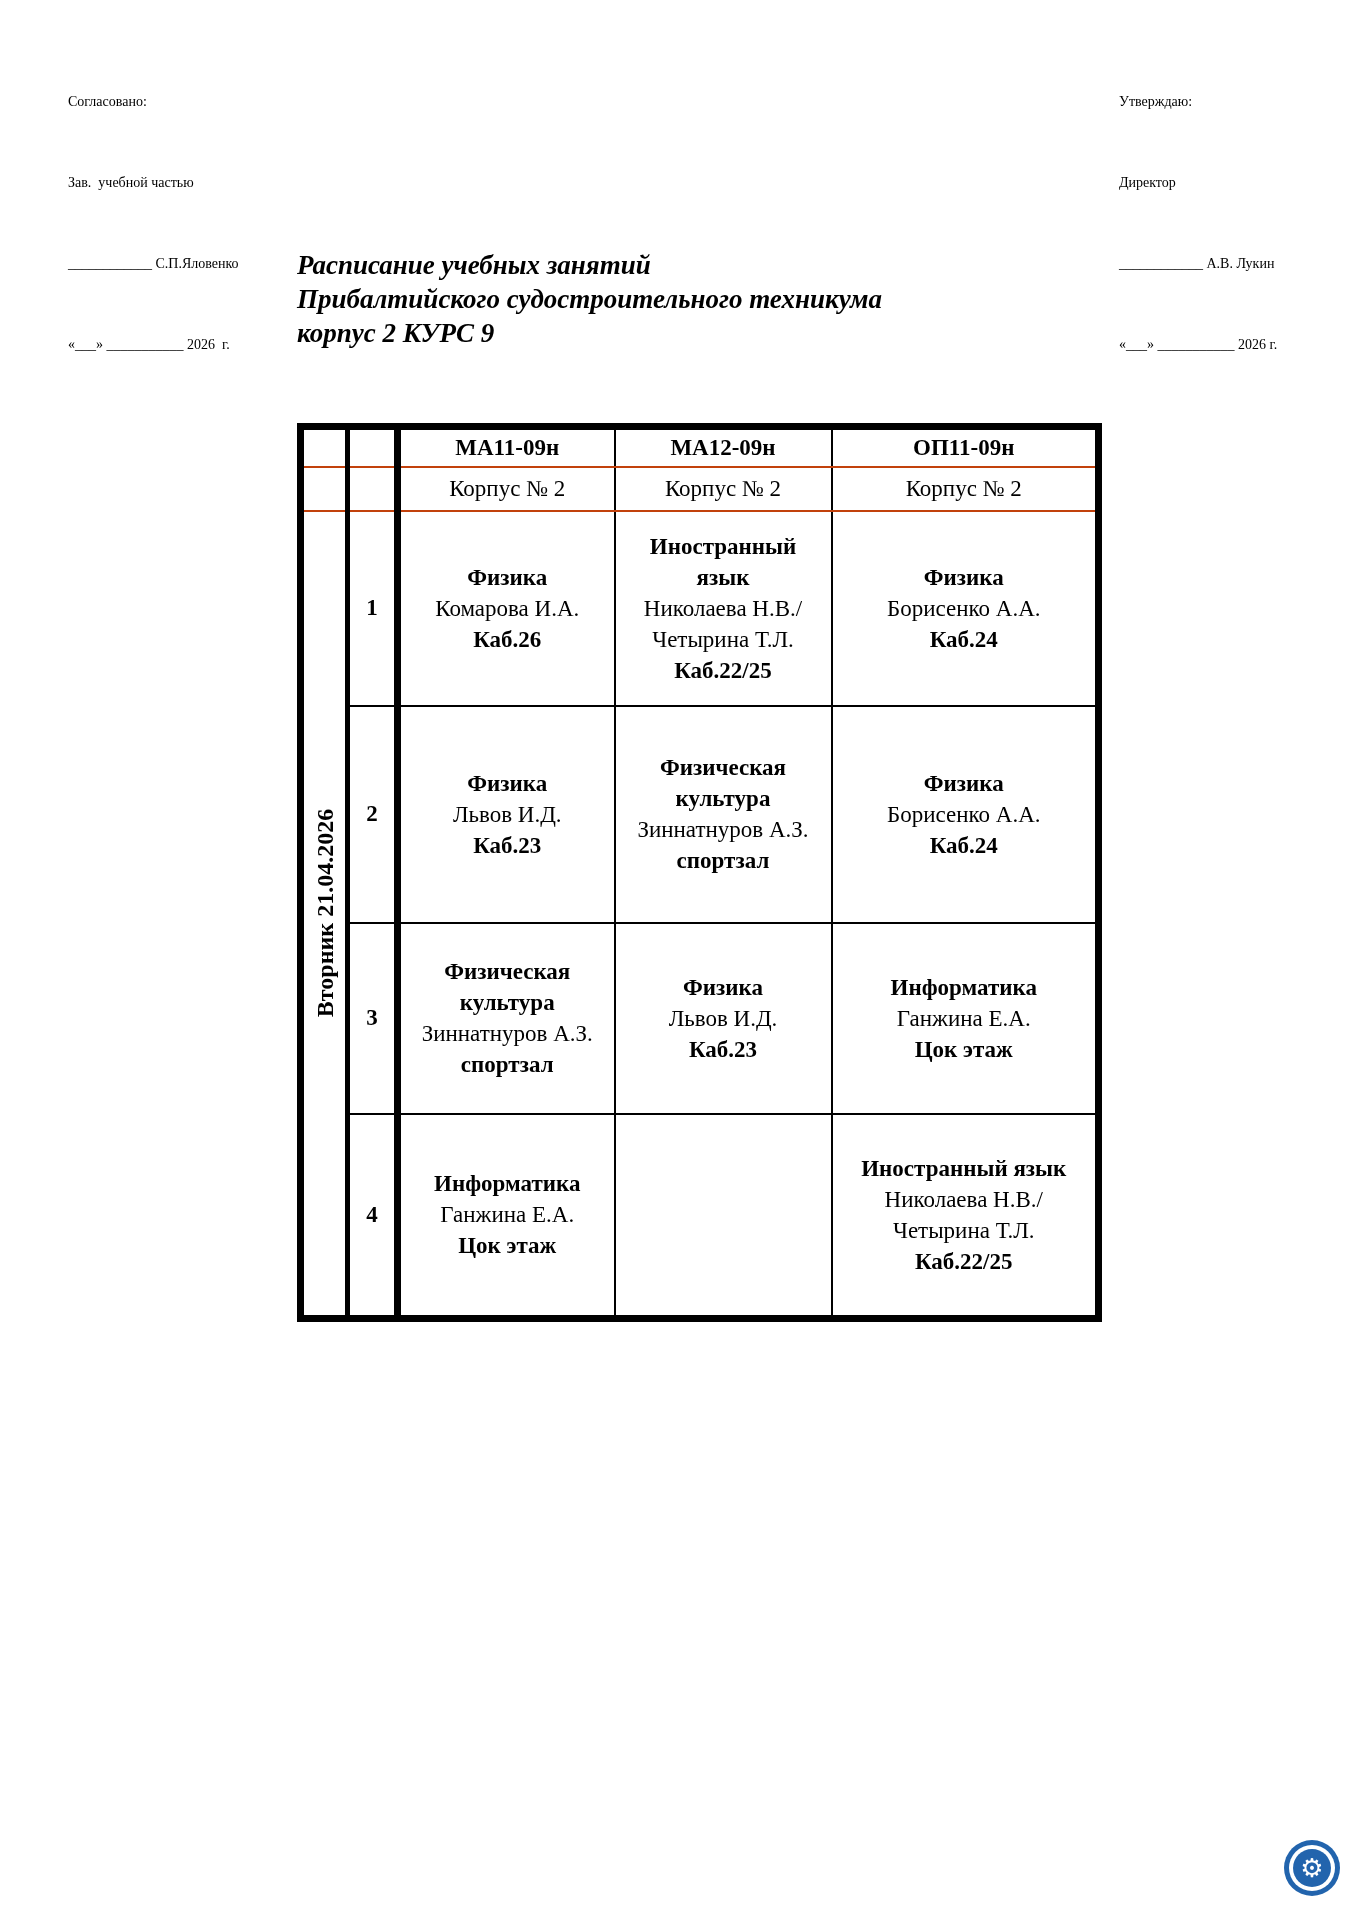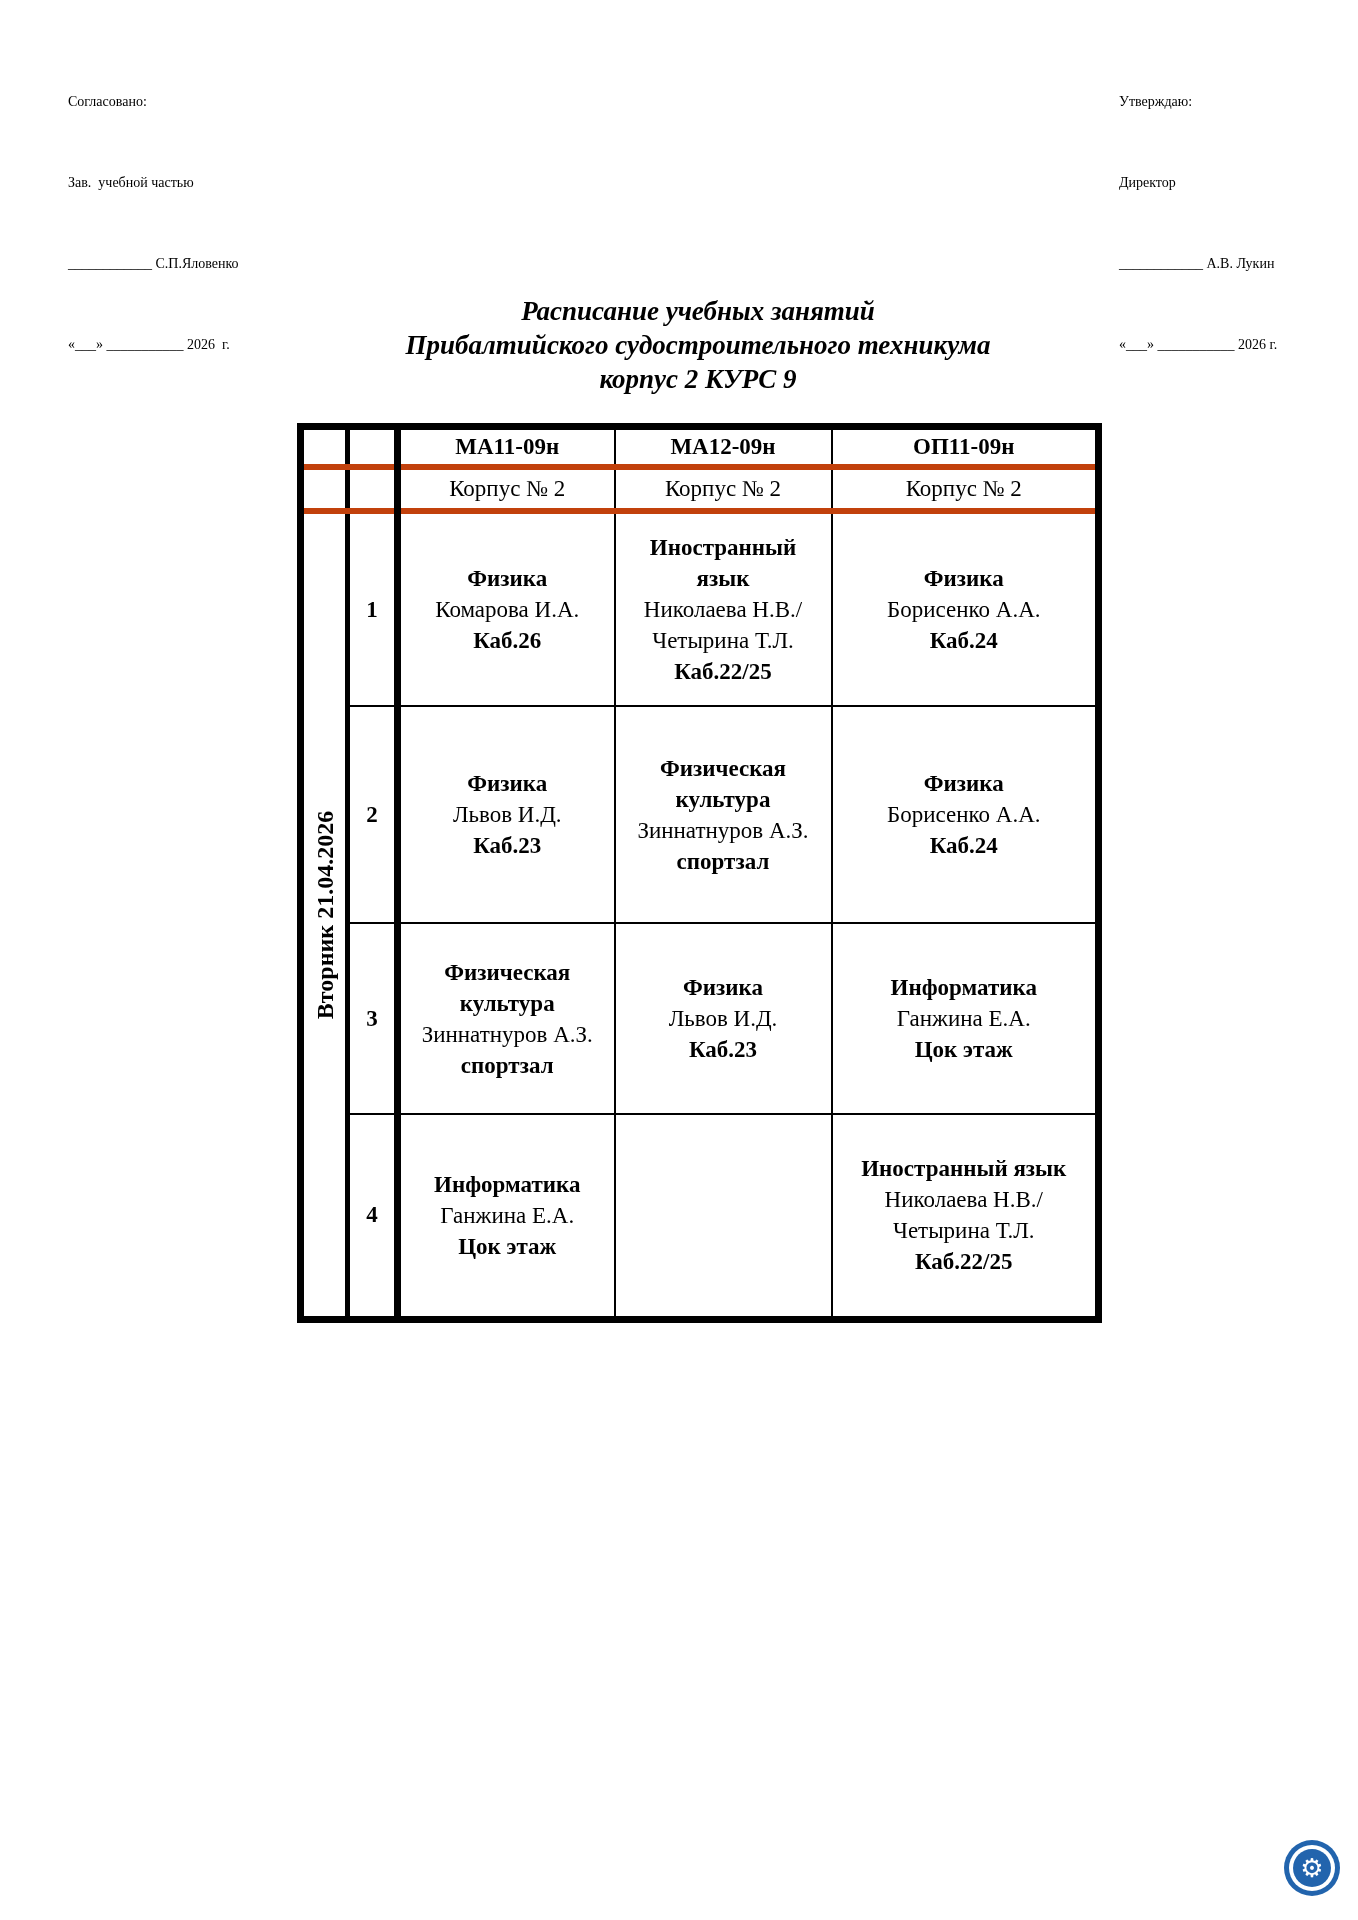--- a/index.html
+++ b/index.html
@@ -15,24 +15,23 @@
   }
 
   
   .approve { position:absolute; top:34px; font-size:14px; line-height:27px; white-space:pre; }
   .approve-left  { left:68px; }
   .approve-right { left:1119px; }
 
   
   .title-block {
     position:absolute; left:297px; top:248px; width:802px;
-    text-align:center;
+    text-align:left;
     font-size:27px; font-weight:bold; font-style:italic;
     line-height:34px;
-    margin-top:46px;
   }
   .title-block .u { text-decoration:underline; }
 
   
   table.sched {
     position:absolute; left:297px; top:423px;
     border-collapse:collapse;
     border:7px solid #000;
     table-layout:fixed;
   }
@@ -45,21 +44,21 @@
   table.sched td, table.sched th {
     border:2px solid #000;
     text-align:center;
     vertical-align:middle;
     font-size:23px;
     padding:4px 6px;
   }
   tr.r-groups { height:40px; }
   tr.r-korpus { height:44px; }
   tr.r-groups td, tr.r-groups th,
-  tr.r-korpus td { border-bottom:6px solid #c2410c; }
+  tr.r-korpus td { border-bottom:2px solid #c2410c; }
   tr.r-groups th { font-weight:bold; }
   tr.r-korpus td { font-weight:normal; }
 
   td.hd-day, td.day-cell { border-right:5px solid #000 !important; }
   td.hd-num, td.num      { border-right:7px solid #000 !important; }
 
   tr.r1 { height:195px; }
   tr.r2 { height:217px; }
   tr.r3 { height:191px; }
   tr.r4 { height:205px; }

